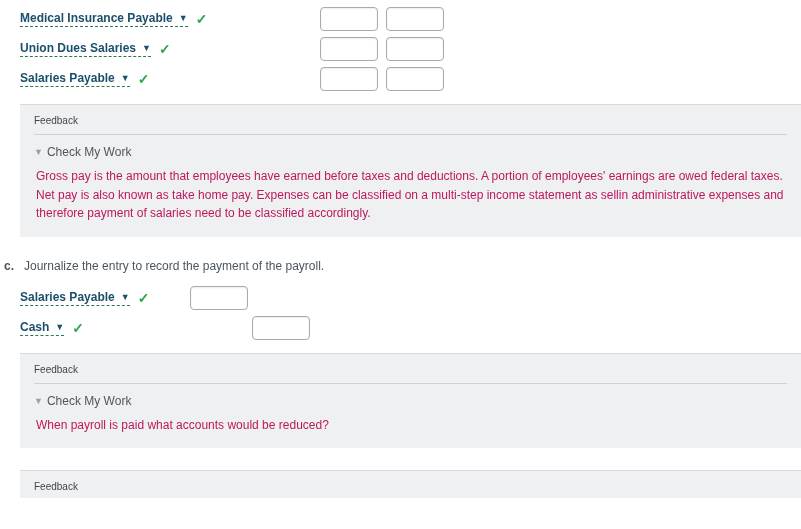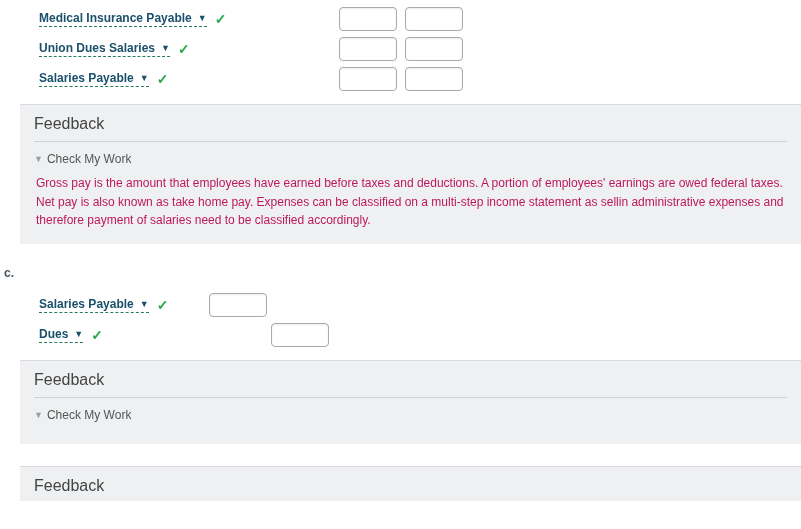--- a/index.html
+++ b/index.html
@@ -13,21 +13,20 @@
   .row {
     display: flex;
     align-items: center;
     margin-bottom: 8px;
     height: 22px;
   }
   .acct-cell {
     width: 300px;
     display: flex;
     align-items: flex-end;
-    margin-left: 19px;
   }
   .dropdown {
     display: inline-flex;
     align-items: center;
     border-bottom: 1px dashed #2a7a5a;
     color: #1a506b;
     font-weight: bold;
     cursor: pointer;
     padding-bottom: 1px;
   }
@@ -51,21 +50,21 @@
     box-shadow: inset 0 1px 2px rgba(0,0,0,0.08);
   }
   .feedback-box {
     background: #eef0f2;
     border-top: 1px solid #d8dadd;
     margin: 14px 0 22px 0;
     padding: 10px 14px 14px 14px;
   }
   .feedback-title {
     color: #444;
-    font-size: 16px;
+    font-size: 10px;
     padding-bottom: 8px;
     border-bottom: 1px solid #cfd2d5;
     margin-bottom: 10px;
   }
   .cmw {
     color: #555;
     font-size: 12px;
     margin-bottom: 8px;
     display: flex;
     align-items: center;
@@ -136,47 +135,49 @@
   <div class="feedback-title">Feedback</div>
   <div class="cmw">
     <span class="tri">▼</span>
     <span>Check My Work</span>
   </div>
   <div class="fb-body">Gross pay is the amount that employees have earned before taxes and deductions. A portion of employees' earnings are owed federal taxes. Net pay is also known as take home pay. Expenses can be classified on a multi-step income statement as sellin administrative expenses and therefore payment of salaries need to be classified accordingly.</div>
 </div>
 
 <div class="part-label">
   <span class="letter">c.</span>
+  <span>Journalize the entry to record the payment of the payroll.</span>
 </div>
 
 <div class="row sal-row">
   <div class="acct-cell">
     <span class="dropdown">
       <span>Salaries Payable</span>
       <span class="caret">▼</span>
     </span>
     <span class="check">✓</span>
   </div>
   <input class="num-input" style="">
 </div>
 
 <div class="row cash-row">
   <div class="acct-cell">
     <span class="dropdown">
-      <span>Dues</span>
+      <span>Cash</span>
       <span class="caret">▼</span>
     </span>
     <span class="check">✓</span>
   </div>
   <input class="num-input" style="">
 </div>
 
 <div class="feedback-box">
   <div class="feedback-title">Feedback</div>
   <div class="cmw">
     <span class="tri">▼</span>
     <span>Check My Work</span>
   </div>
+  <div class="fb-body">When payroll is paid what accounts would be reduced?</div>
 </div>
 
 <div class="feedback-box" style="margin-bottom:0;padding-bottom:6px">
   <div class="feedback-title" style="border-bottom:none;margin-bottom:0;padding-bottom:0">Feedback</div>
 </div>
 
 </body></html>

